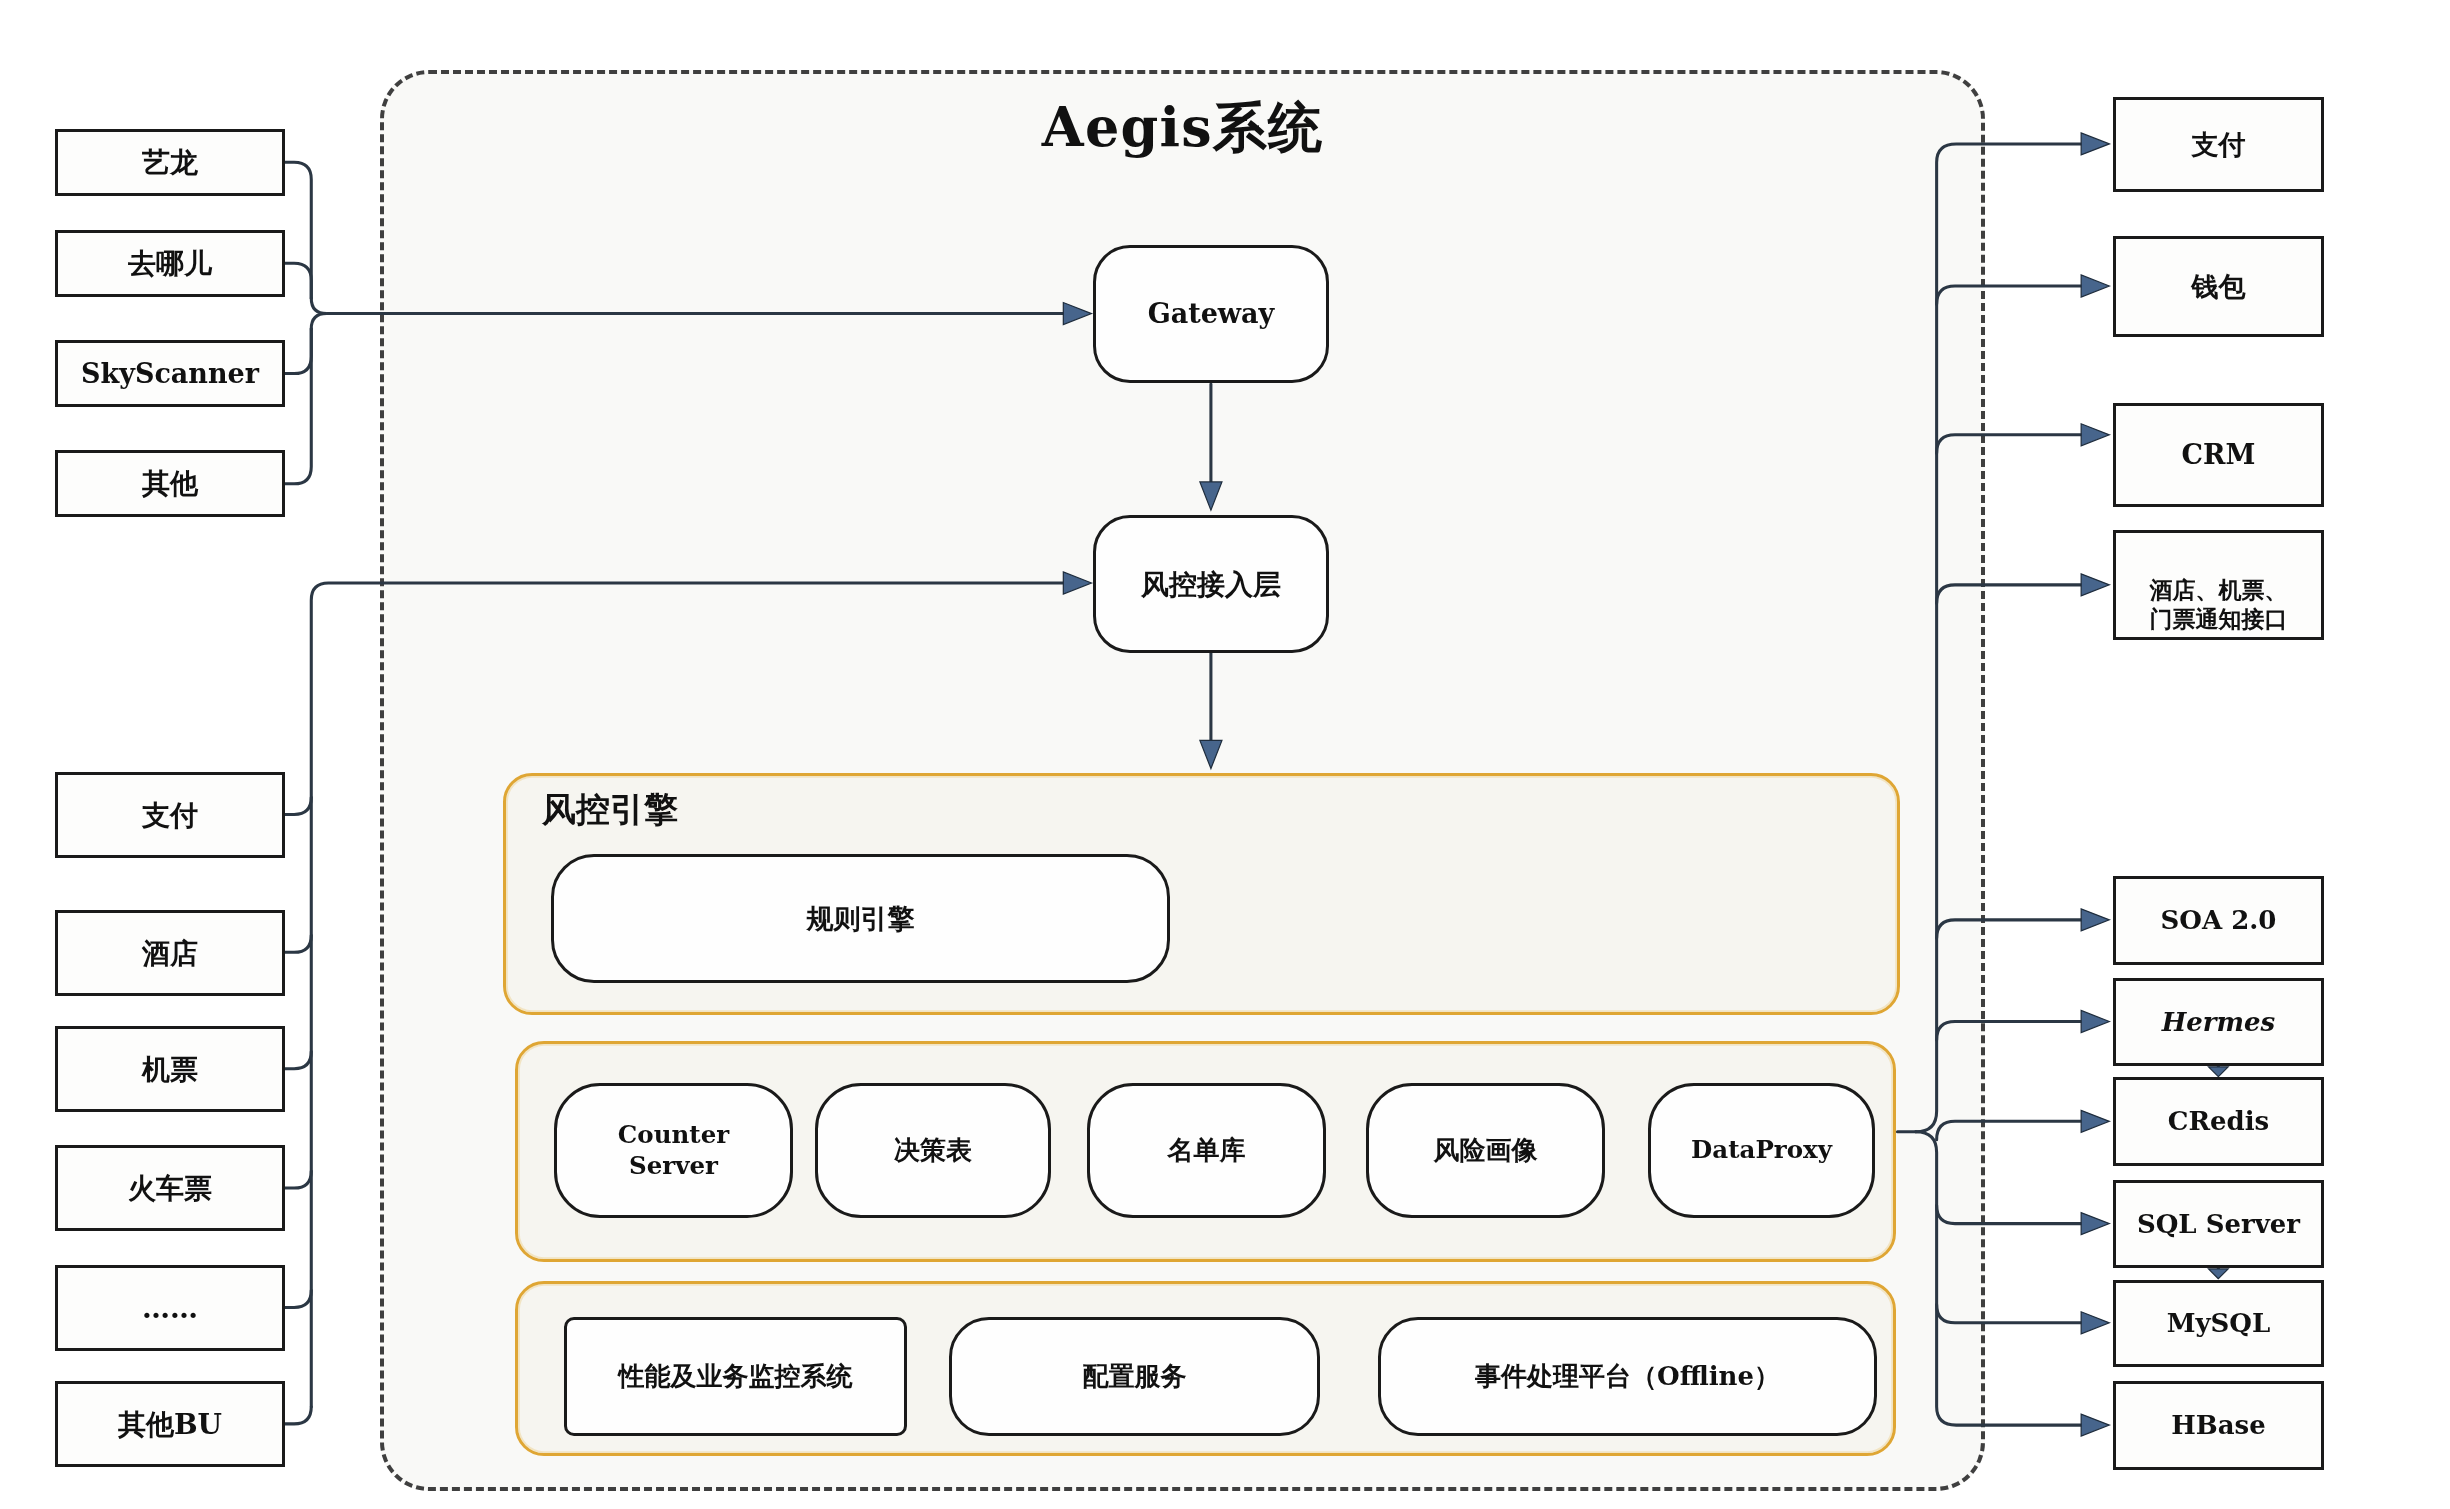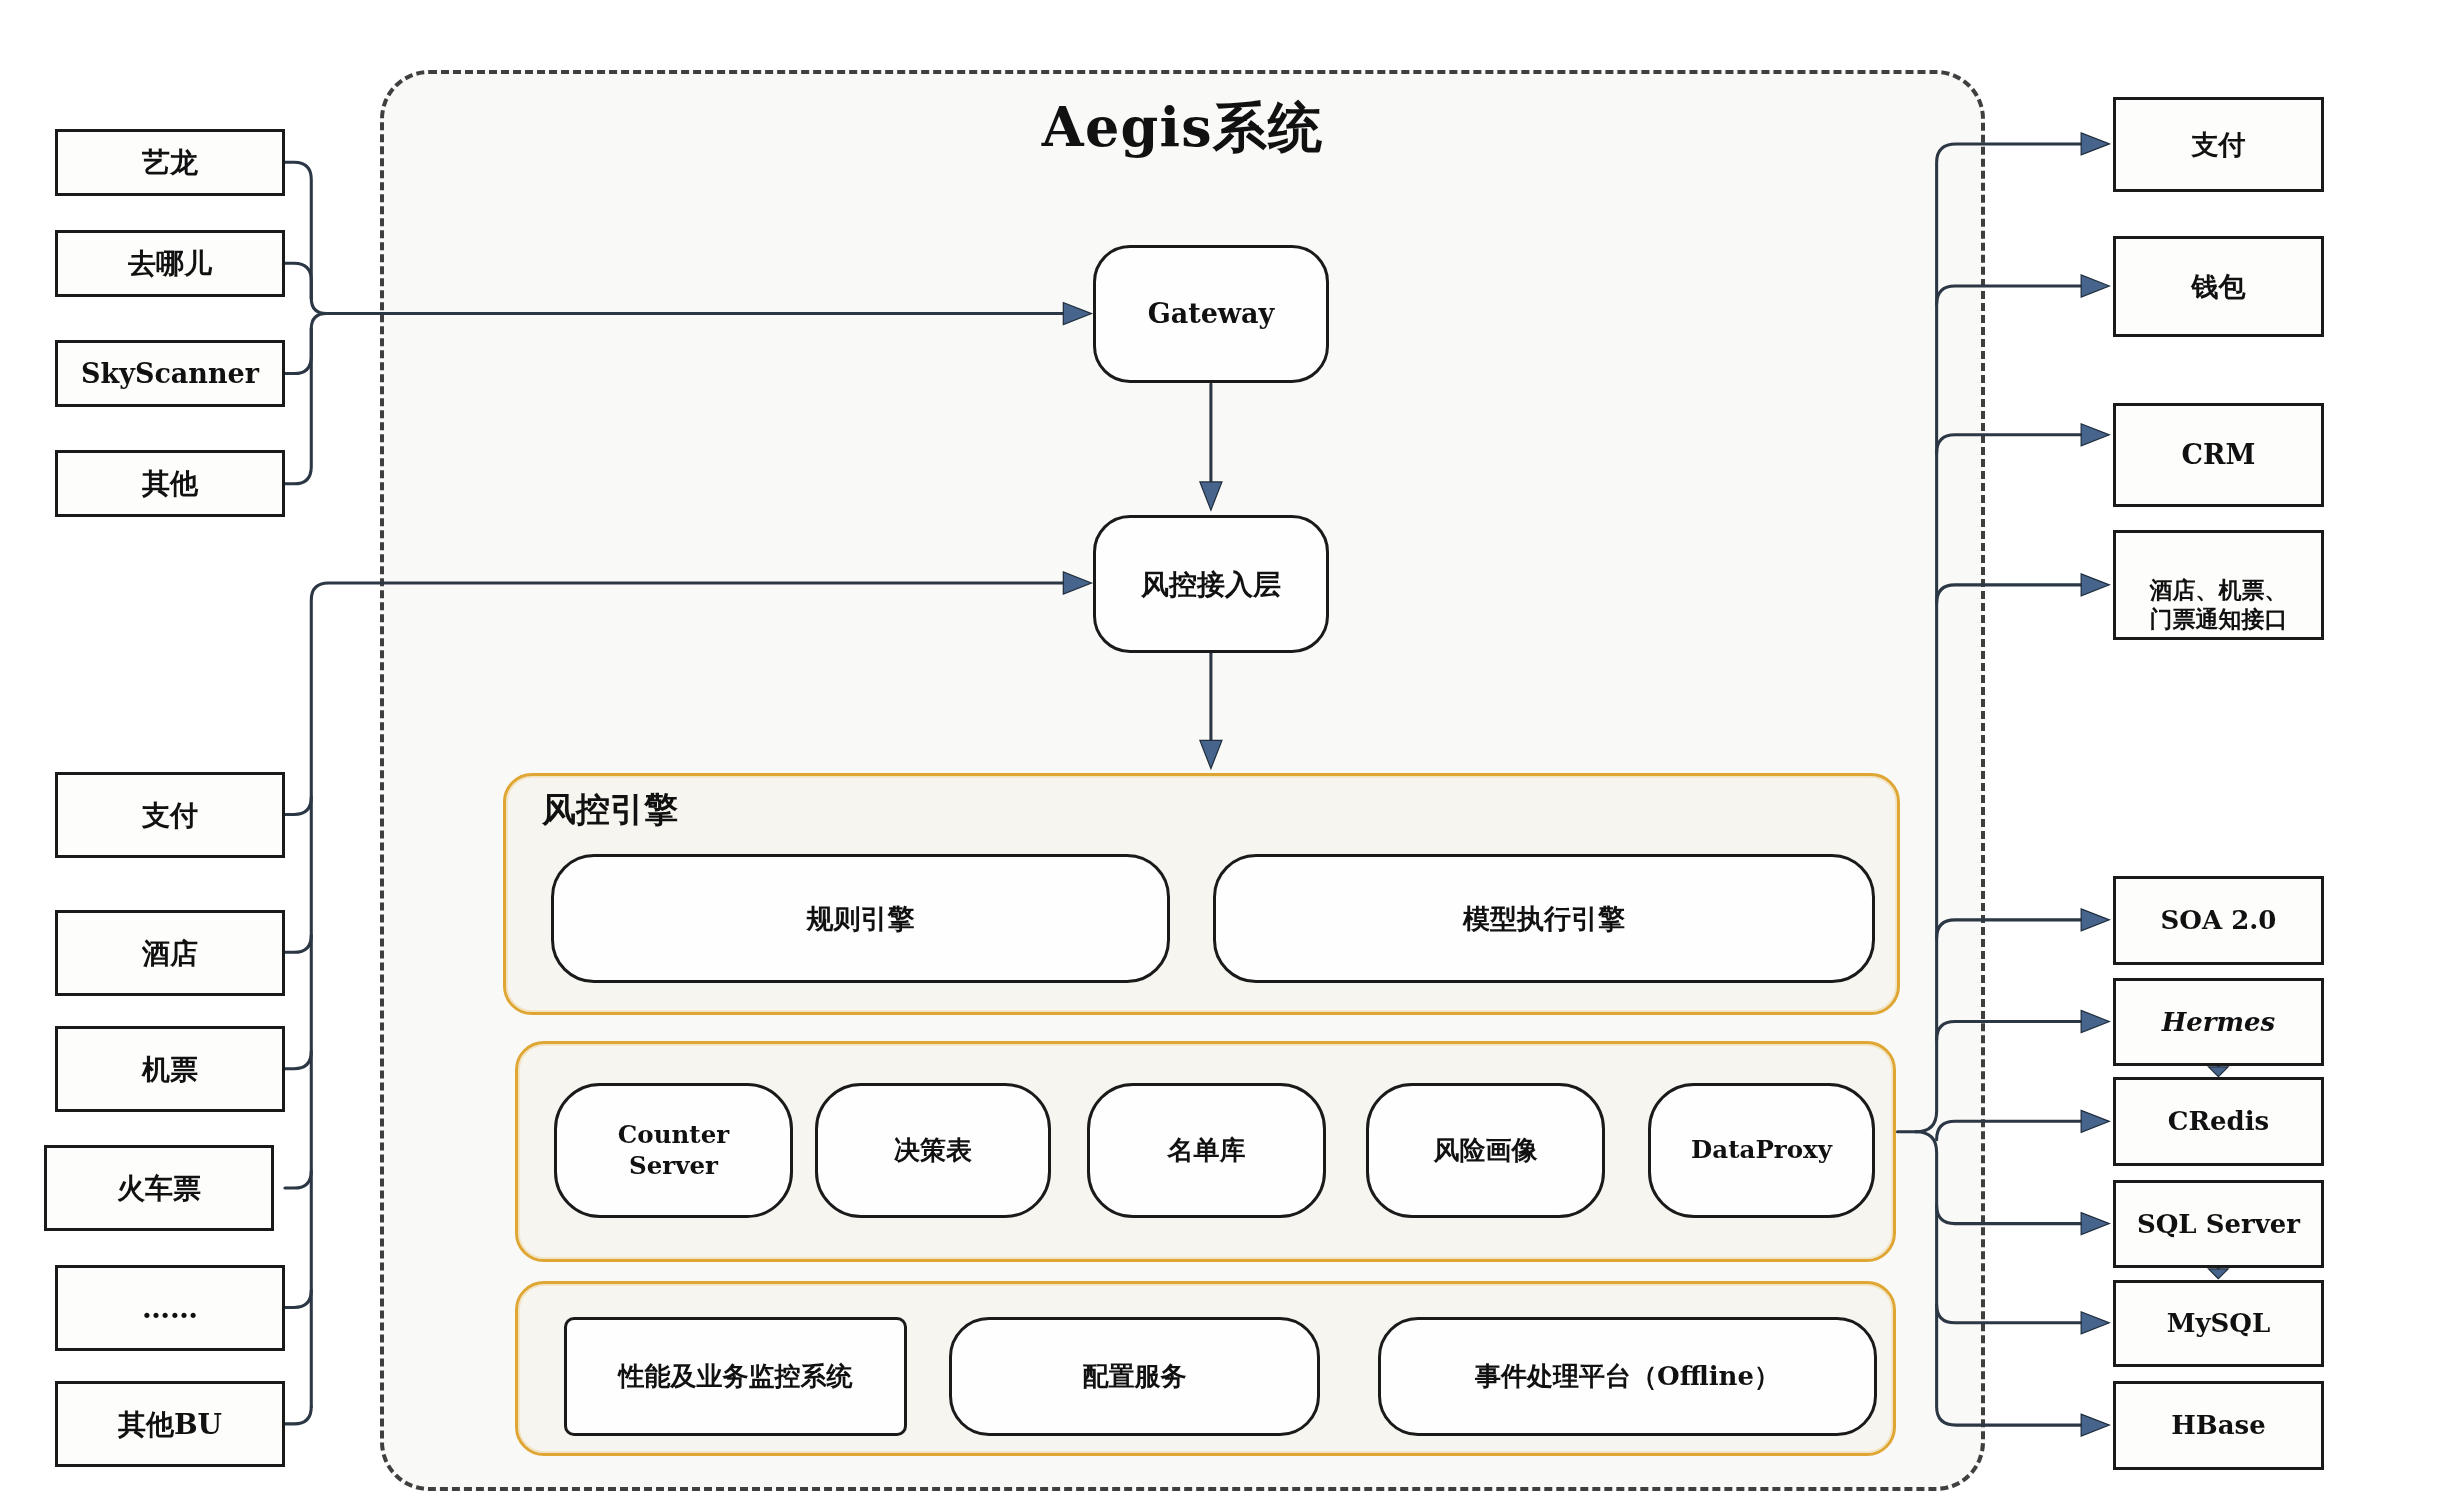--- a/index.html
+++ b/index.html
@@ -105,44 +105,41 @@
 
   <div class="abs rect" style="left:55px;top:772px;width:230px;height:86px;">
     <span class="bl f46">支付</span>
     </div>
   <div class="abs rect" style="left:55px;top:910px;width:230px;height:86px;">
     <span class="bl f46">酒店</span>
     </div>
   <div class="abs rect" style="left:55px;top:1026px;width:230px;height:86px;">
     <span class="bl f46">机票</span>
     </div>
-  <div class="abs rect" style="left:44px;top:1145px;width:230px;height:86px;text-align:right;">
+  <div class="abs rect" style="left:55px;top:1145px;width:230px;height:86px;text-align:right;">
     <span class="bl f46">火车票</span>
     </div>
   <div class="abs rect" style="left:55px;top:1265px;width:230px;height:86px;">
     <span class="bl f46">……</span>
     </div>
   <div class="abs rect" style="left:55px;top:1381px;width:230px;height:86px;">
     <span class="bl f46">其他BU</span>
     </div>
 
   <div class="abs round" style="left:1093px;top:245px;width:236px;height:138px;">
     <span class="bl f44">Gateway</span>
     </div>
   <div class="abs round" style="left:1093px;top:515px;width:236px;height:138px;">
     <span class="bl f46">风控接入层</span>
     </div>
 
   <div id="engineLabel" class="abs" style="left:542px;top:787px;">风控引擎</div>
   <div class="abs round" style="left:551px;top:854px;width:619px;height:129px;border-radius:43px;">
     <span class="bl f44">规则引擎</span>
     </div>
-  <div class="abs round" style="left:1213px;top:854px;width:662px;height:129px;border-radius:43px;">
-    <span class="bl f44">模型执行引擎</span>
-    </div>
 
   <div class="abs round" style="left:554px;top:1083px;width:239px;height:135px;border-radius:46px;">
     <span class="bl f40">Counter
 Server</span>
     </div>
   <div class="abs round" style="left:815px;top:1083px;width:236px;height:135px;border-radius:46px;">
     <span class="bl f42">决策表</span>
     </div>
   <div class="abs round" style="left:1087px;top:1083px;width:239px;height:135px;border-radius:46px;">
     <span class="bl f42">名单库</span>

